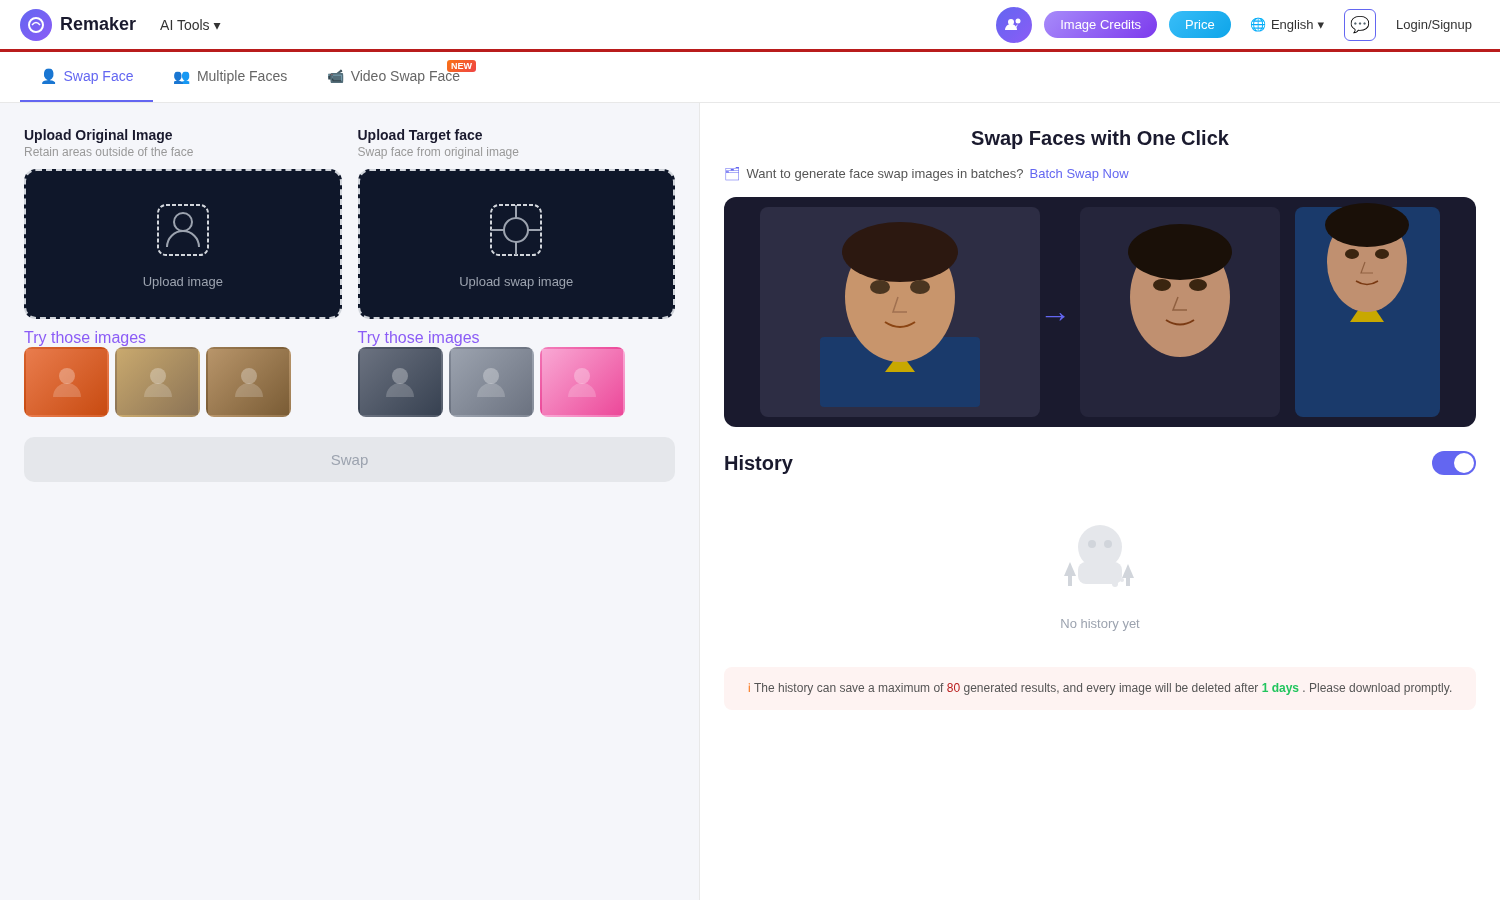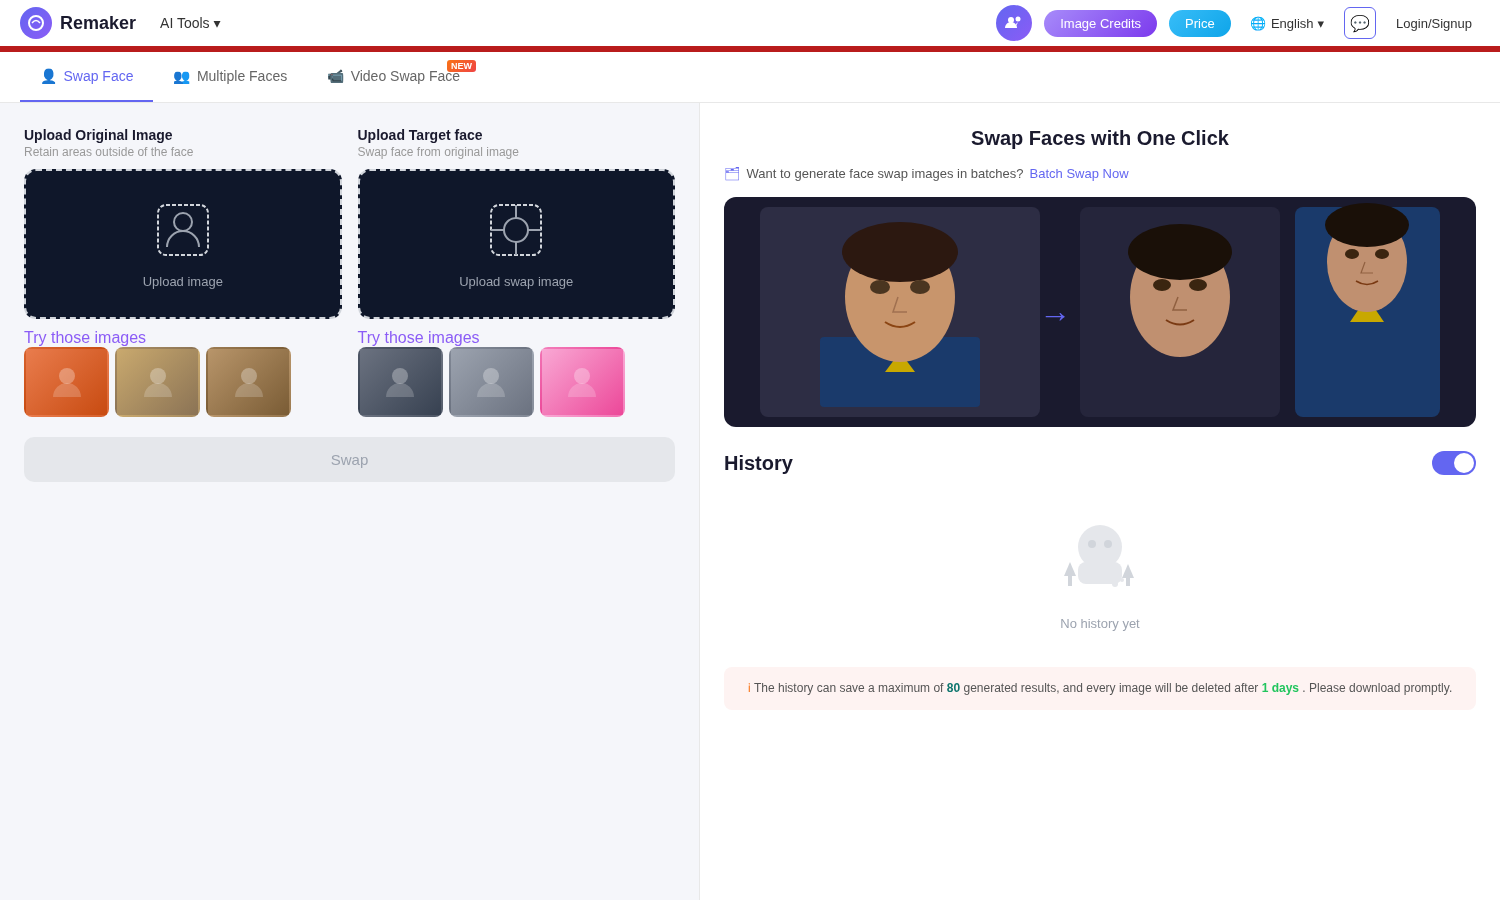--- a/index.html
+++ b/index.html
@@ -2,21 +2,21 @@
 <html><head>
   <meta charset="utf-8">
   <style>
     * { box-sizing: border-box; margin: 0; padding: 0; }
     body { font-family: -apple-system, BlinkMacSystemFont, 'Segoe UI', sans-serif; background: #f0f2f5; min-height: 900px; }
 
     
     .header {
       display: flex; align-items: center; justify-content: space-between;
       background: #fff; padding: 0 20px; height: 52px;
-      border-bottom: 6px solid #b91c1c;
+      border-bottom: 3px solid #b91c1c;
       position: sticky; top: 0; z-index: 100;
     }
     .header-left { display: flex; align-items: center; gap: 16px; }
     .logo { display: flex; align-items: center; gap: 8px; cursor: pointer; }
     .logo-icon {
       width: 32px; height: 32px; border-radius: 50%;
       background: linear-gradient(135deg, #6366f1, #8b5cf6);
       display: flex; align-items: center; justify-content: center;
       color: white; font-size: 14px; font-weight: bold;
     }
@@ -174,21 +174,21 @@
       padding: 20px 0; min-height: 160px;
     }
     .empty-icon { font-size: 60px; color: #d1d5db; margin-bottom: 10px; }
     .empty-text { font-size: 13px; color: #9ca3af; }
 
     .history-notice {
       background: #fef3f2; border-radius: 8px; padding: 12px 16px;
       font-size: 12px; color: #555; line-height: 1.6;
       text-align: center; margin-top: 16px;
     }
-    .highlight-orange { color: #0f766e; font-weight: 700; }
+    .highlight-orange { color: #b91c1c; font-weight: 400; }
     .highlight-green { color: #22c55e; font-weight: 600; }
 
     
     .face-upload-svg { width: 60px; height: 60px; }
   </style>
 </head>
 <body>
 
 <header class="header">
   <div class="header-left">

